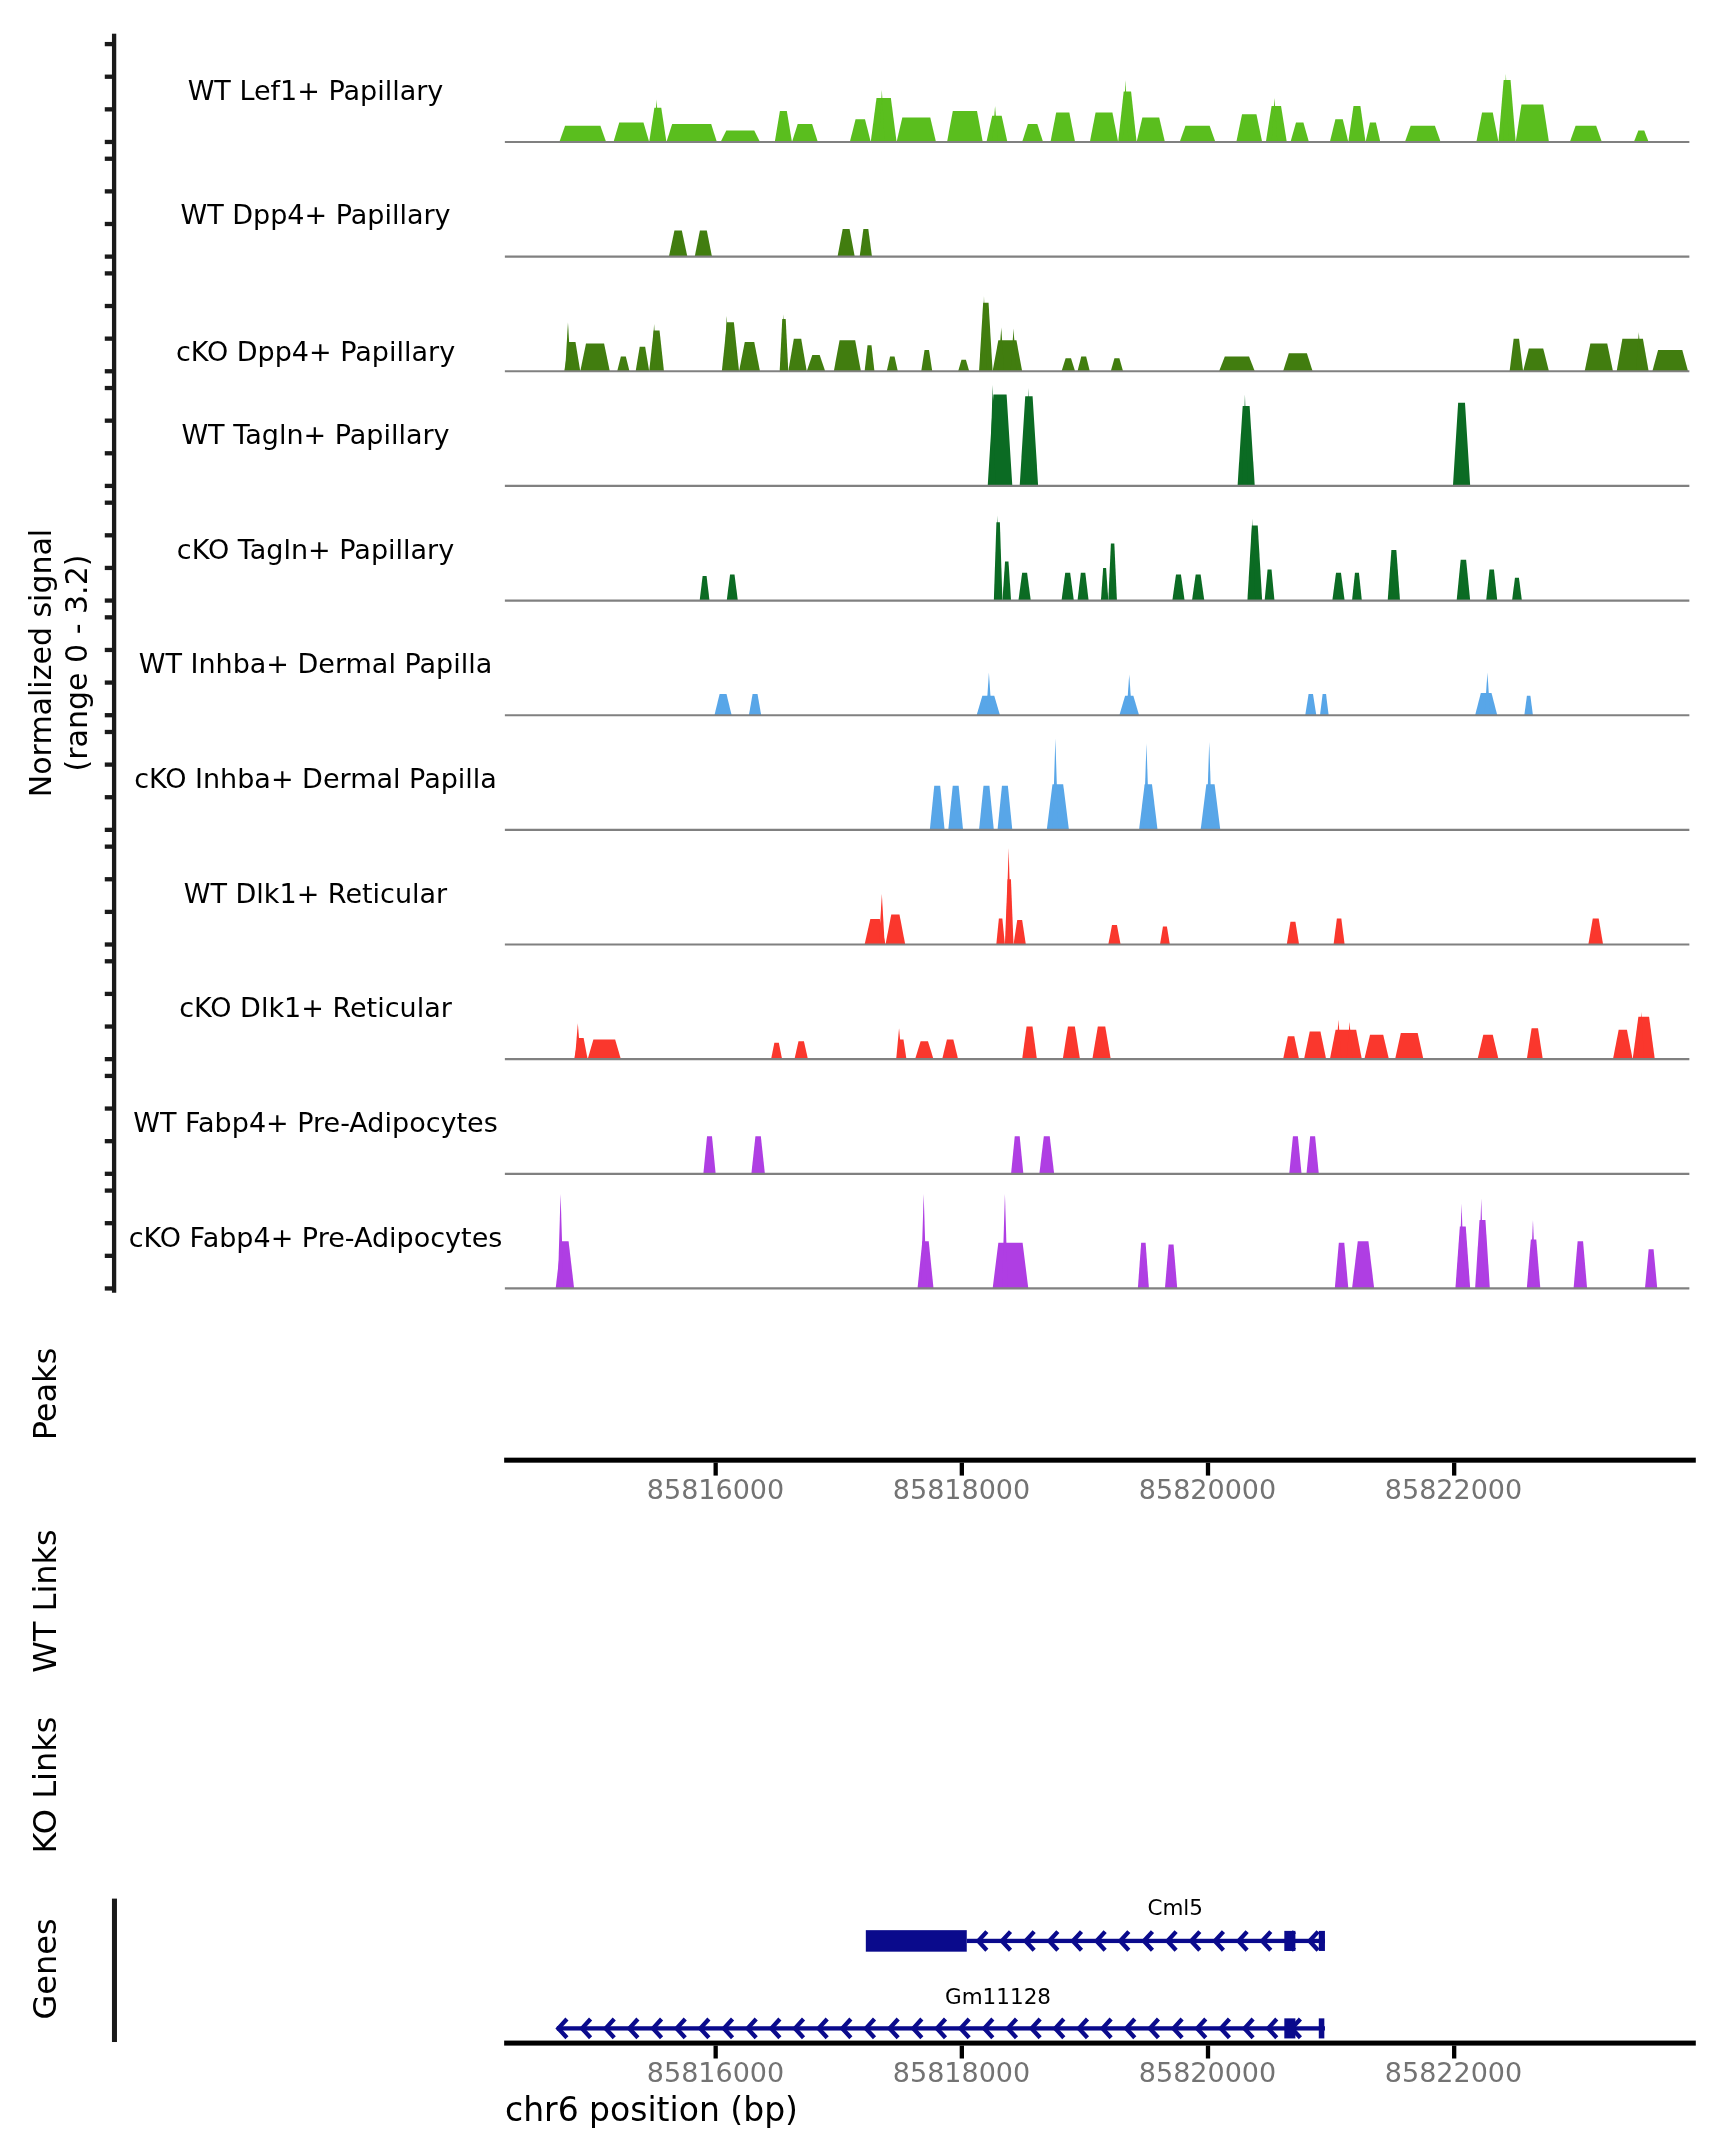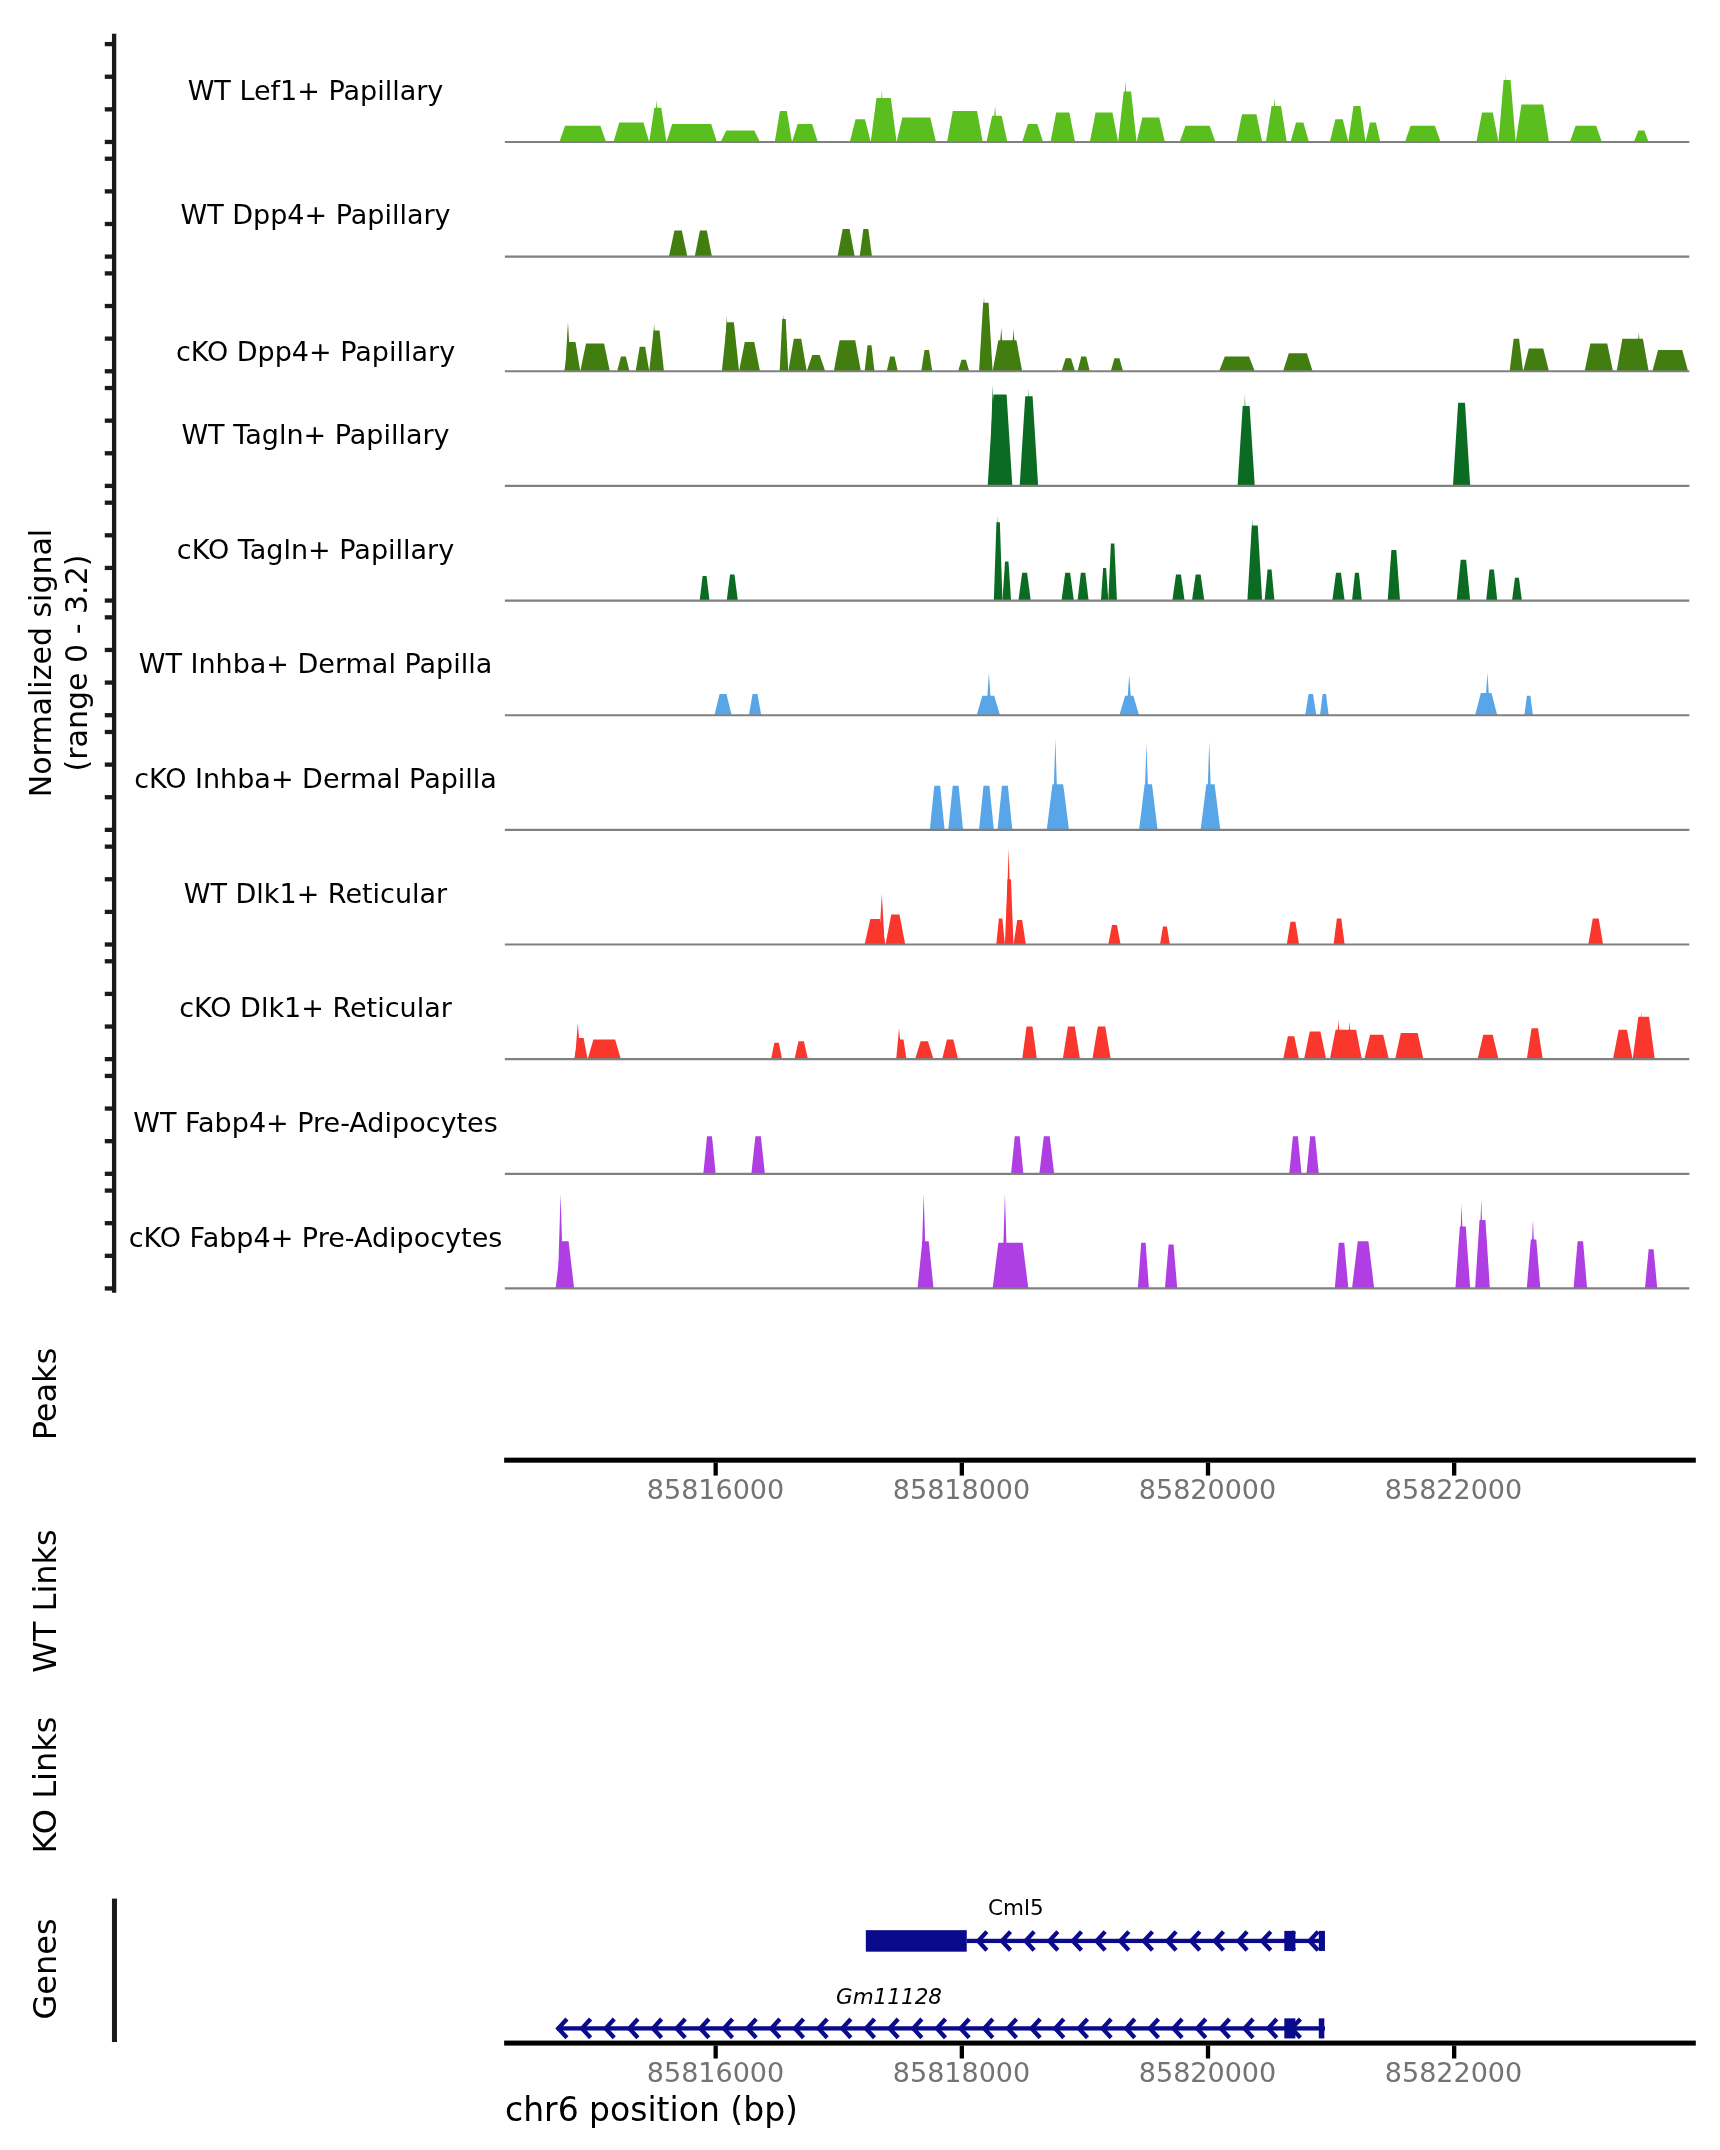--- a/index.html
+++ b/index.html
@@ -14,21 +14,21 @@
   }
   .ylabel{
     position:absolute;left:-135px;top:627px;width:387px;height:72px;
     text-align:center;font-size:30px;line-height:36px;transform:rotate(-90deg);
   }
   .vlabel{
     position:absolute;width:315px;height:46px;line-height:46px;text-align:center;
     font-size:32px;transform:rotate(-90deg);white-space:nowrap;
   }
   .tick-label{position:absolute;width:215px;text-align:center;font-size:27px;color:#737373;}
-  .gene-label{position:absolute;width:215px;text-align:left;font-size:21.5px;color:#000;}
+  .gene-label{position:absolute;width:215px;text-align:right;font-size:21.5px;color:#000;}
   .axis-title{position:absolute;left:505px;top:2090px;width:1190px;text-align:left;font-size:33px;}
 </style>
 </head>
 <body>
 
 <svg id="plot" width="1721" height="2151" viewBox="0 0 2400 3000">
     <rect x="156" y="47" width="6" height="1756" fill="#1a1a1a"></rect>
     <g>
       <rect x="146" y="195" width="12" height="6" fill="#1a1a1a"></rect>
       <rect x="146" y="149.5" width="12" height="6" fill="#1a1a1a"></rect>
@@ -386,14 +386,14 @@
 <div class="track-label" style="top: 1237px;">cKO Fabp4+ Pre-Adipocytes</div>
 <div class="tick-label" style="left: 608px; top: 1474px;">85816000</div>
 <div class="tick-label" style="left: 854px; top: 1474px;">85818000</div>
 <div class="tick-label" style="left: 1100px; top: 1474px;">85820000</div>
 <div class="tick-label" style="left: 1346px; top: 1474px;">85822000</div>
 <div class="tick-label" style="left: 608px; top: 2057px;">85816000</div>
 <div class="tick-label" style="left: 854px; top: 2057px;">85818000</div>
 <div class="tick-label" style="left: 1100px; top: 2057px;">85820000</div>
 <div class="tick-label" style="left: 1346px; top: 2057px;">85822000</div>
 <div class="gene-label" style="left: 988px; top: 1895px;">Cml5</div>
-<div class="gene-label" style="left: 836px; top: 1984px; font-style: italic;">Gm11128</div>
+<div class="gene-label" style="left: 836px; top: 1984px;">Gm11128</div>
 
 
 </body></html>

